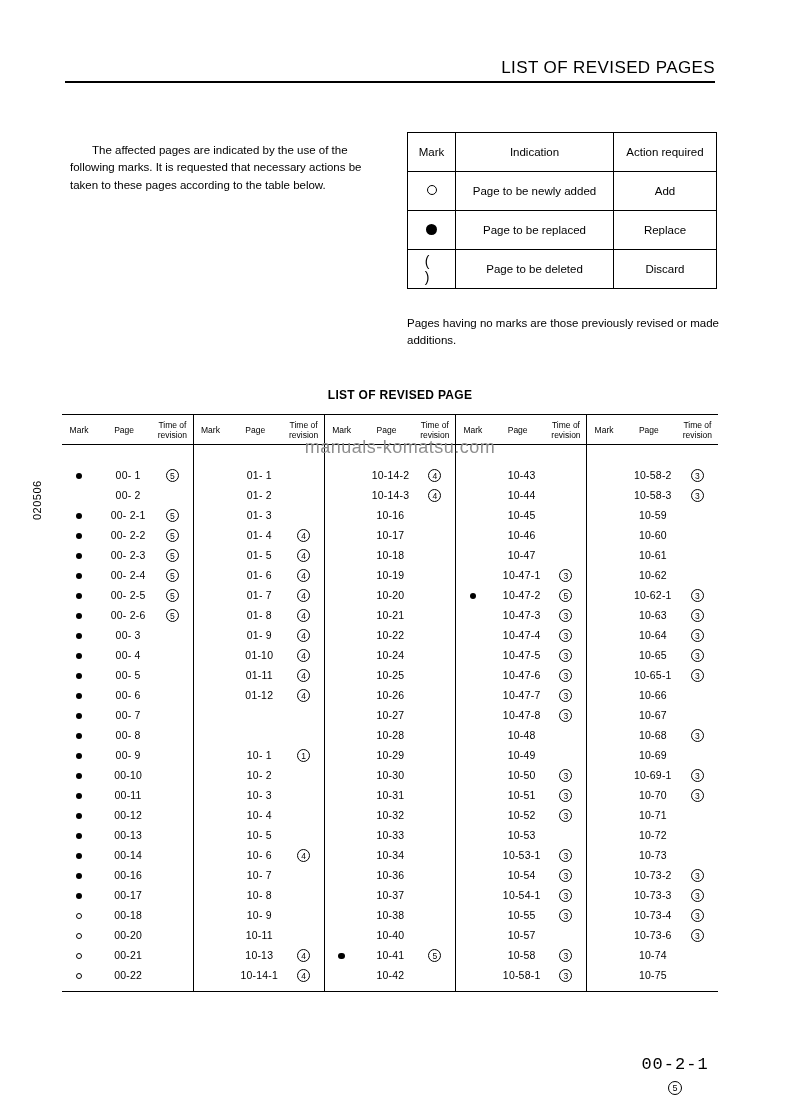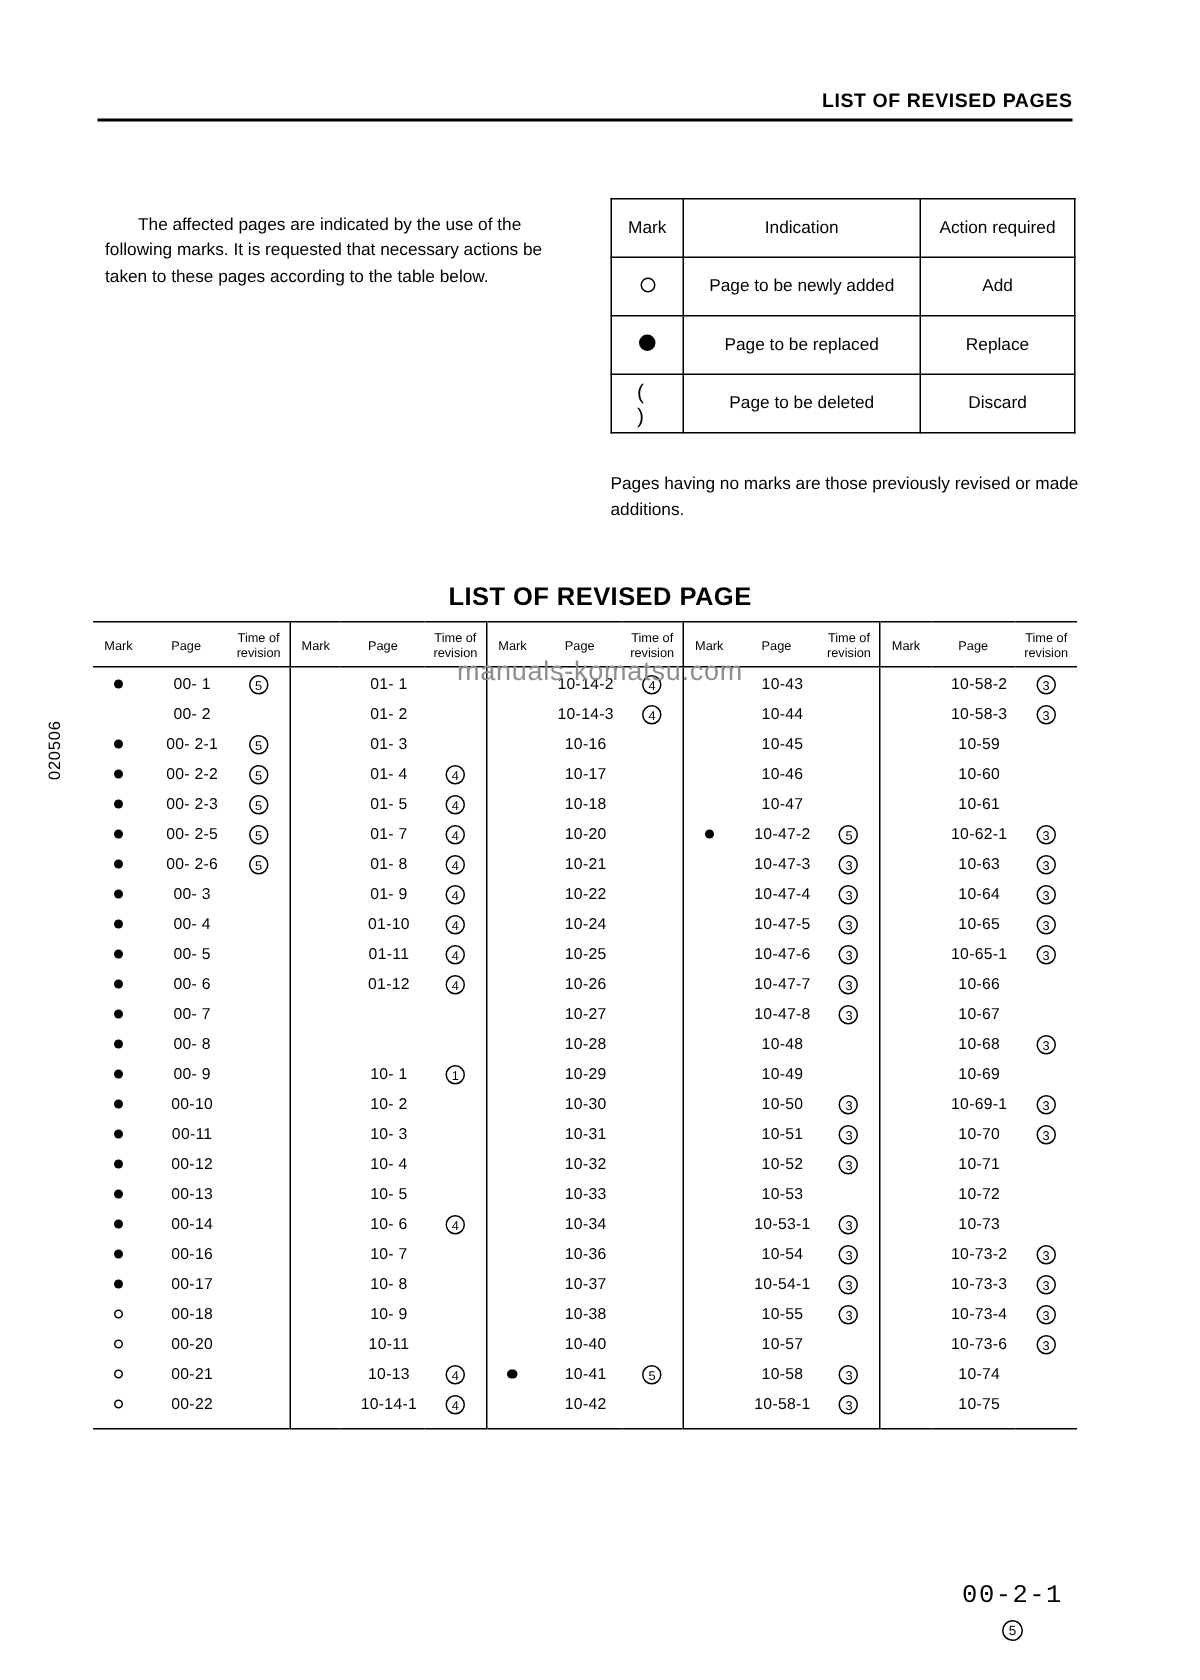--- a/index.html
+++ b/index.html
@@ -20,22 +20,22 @@
   #page-header {
     position: absolute;
     left: 65px;
     top: 58px;
     width: 650px;
     border-bottom: 2.5px solid #000;
     padding-bottom: 3px;
     text-align: right;
   }
   #page-header .hdr-title {
-    font-size: 13px;
-    font-weight: bold;
+    font-size: 17px;
+    font-weight: normal;
     letter-spacing: 0.4px;
   }
 
   
   #intro-paragraph {
     position: absolute;
     left: 70px;
     top: 130px;
     width: 310px;
     font-size: 11.5px;
@@ -94,21 +94,21 @@
     line-height: 17.5px;
   }
 
   
   #main-title {
     position: absolute;
     left: 0;
     top: 388px;
     width: 800px;
     text-align: center;
-    font-size: 17px;
+    font-size: 12px;
     font-weight: bold;
     letter-spacing: 0.3px;
   }
 
   
   #watermark {
     position: absolute;
     left: 0;
     top: 437px;
     width: 800px;
@@ -156,21 +156,21 @@
     border-bottom: 1.6px solid #000;
   }
   #revision-table tbody td {
     font-size: 10.5px;
     height: 20px;
     padding: 0;
     text-align: center;
     vertical-align: middle;
     white-space: nowrap;
   }
-  #revision-table tbody tr:first-child td { padding-top: 1px; }
+  #revision-table tbody tr:first-child td { padding-top: 20px; }
   #revision-table tbody tr:last-child td { padding-bottom: 6px; }
 
   
   .grp-sep { border-left: 1.6px solid #000; }
   #revision-table tbody tr:last-child td { border-bottom: 0; }
   #revision-table tfoot td {
     border-top: 1.6px solid #000;
     height: 0; padding: 0; font-size: 0; line-height: 0;
   }
 
@@ -400,20 +400,37 @@
         <td class="cell-rev"></td>
         <td class="cell-mark grp-sep"></td>
         <td class="cell-page">10-47</td>
         <td class="cell-rev"></td>
         <td class="cell-mark grp-sep"></td>
         <td class="cell-page">10-61</td>
         <td class="cell-rev"></td>
       </tr>
       <tr>
         <td class="cell-mark"><span class="dot-filled"></span></td>
+        <td class="cell-page">00- 2-4</td>
+        <td class="cell-rev"><span class="rev-circle">5</span></td>
+        <td class="cell-mark grp-sep"></td>
+        <td class="cell-page">01- 6</td>
+        <td class="cell-rev"><span class="rev-circle">4</span></td>
+        <td class="cell-mark grp-sep"></td>
+        <td class="cell-page">10-19</td>
+        <td class="cell-rev"></td>
+        <td class="cell-mark grp-sep"></td>
+        <td class="cell-page">10-47-1</td>
+        <td class="cell-rev"><span class="rev-circle">3</span></td>
+        <td class="cell-mark grp-sep"></td>
+        <td class="cell-page">10-62</td>
+        <td class="cell-rev"></td>
+      </tr>
+      <tr>
+        <td class="cell-mark"><span class="dot-filled"></span></td>
         <td class="cell-page">00- 2-5</td>
         <td class="cell-rev"><span class="rev-circle">5</span></td>
         <td class="cell-mark grp-sep"></td>
         <td class="cell-page">01- 7</td>
         <td class="cell-rev"><span class="rev-circle">4</span></td>
         <td class="cell-mark grp-sep"></td>
         <td class="cell-page">10-20</td>
         <td class="cell-rev"></td>
         <td class="cell-mark grp-sep"><span class="dot-filled"></span></td>
         <td class="cell-page">10-47-2</td>

